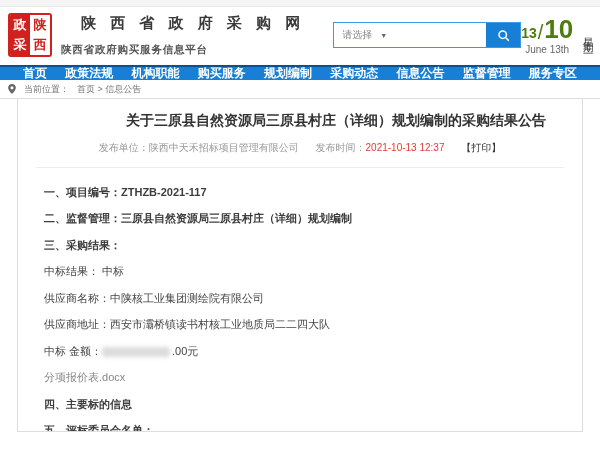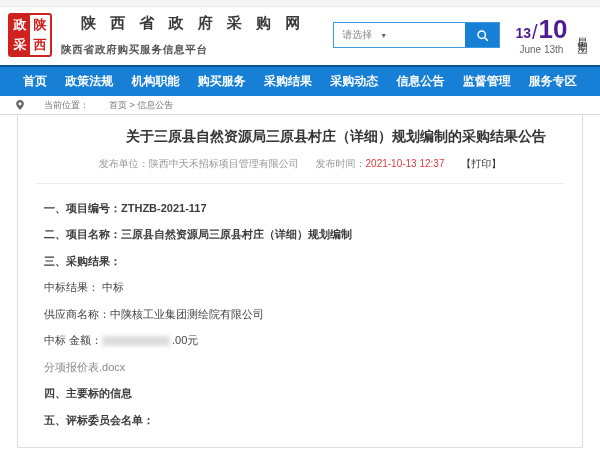--- a/index.html
+++ b/index.html
@@ -12,47 +12,47 @@
   .header { display:flex; align-items:center; height:58px; padding:4px 10px 6px 8px; background:#fff; }
   .logo { width:44px; height:44px; border:2px solid #cf221e; display:grid;
           grid-template-columns:1fr 1fr; grid-template-rows:1fr 1fr; flex:none; border-radius:3px; overflow:hidden;}
   .logo span { display:flex; align-items:center; justify-content:center; font-size:13px; font-weight:bold; }
   .logo .red-bg { background:#cf221e; color:#fff; }
   .logo .white-bg { background:#fff; color:#cf221e; }
   .titles { margin-left:9px; }
   .site-title { font-size:15px; font-weight:bold; color:#3a3a3a; letter-spacing:5px; white-space:nowrap;padding-left:20px; }
   .site-sub { font-size:10.5px; font-weight:bold; color:#555; letter-spacing:0.8px; margin-top:10px; white-space:nowrap; }
 
-  .searchbar { display:flex; align-items:stretch; height:26px; width:167px; margin-left:28px;
+  .searchbar { display:flex; align-items:stretch; height:26px; width:188px; margin-left:28px;
                border:1px solid #3e9ae0; background:#fff; flex:none; }
   .search-select { display:flex; align-items:center; gap:8px; padding:0 6px 0 8px;
                    font-size:10px; color:#888; cursor:pointer; white-space:nowrap; }
   .search-caret { font-size:7px; color:#666; }
   .search-input { flex:1; border:none; outline:none; font-size:10px; color:#333; min-width:10px;margin-top:28px; }
   .search-input::placeholder { color:#aaa; }
   .search-btn { width:34px; background:#1780d6; border:none; cursor:pointer;
                 display:flex; align-items:center; justify-content:center; }
 
   .datebox { margin-left:auto; display:flex; align-items:center; padding-right:2px; }
   .date-nums { text-align:center; }
-  .dn-line { color:#4c1d95; display:flex; align-items:flex-end; justify-content:center; line-height:1; }
+  .dn-line { color:#4d7c0f; display:flex; align-items:flex-end; justify-content:center; line-height:1; }
   .dn-day { font-size:14px; font-weight:bold; padding-bottom:2px; }
   .dn-slash { font-size:20px; font-weight:300; margin:0 1px; }
   .dn-month { font-size:26px; font-weight:bold; }
   .date-en { font-size:10px; color:#666; margin-top:2px; white-space:nowrap; }
   .weekday { writing-mode:vertical-rl; text-orientation:upright; font-size:10.5px; color:#333;
              letter-spacing:4px; margin-left:10px; line-height:1; }
 
   
-  .nav { height:31px; background:#1780d6; border-top:2px solid #0c518f;
+  .nav { height:15px; background:#1780d6; border-top:2px solid #0c518f;
          display:flex; align-items:center; justify-content:space-around; padding:0 14px; }
   .nav-item { color:#fff; font-size:12px; font-weight:bold; cursor:pointer; white-space:nowrap; }
 
   
-  .breadcrumb { display:flex; align-items:center; gap:20px; padding:4px 8px 4px 16px;
+  .breadcrumb { display:flex; align-items:center; gap:8px; padding:4px 8px 4px 8px;
                 font-size:9px; color:#777; border-bottom:1px solid #ddd; height:19px; }
 
   
   .card { margin:0 17px; border-left:1px solid #ddd; border-right:1px solid #ddd;
           border-bottom:1px solid #ddd; background:#fff; height:333px; overflow:hidden; }
   .article-title { text-align:right; font-size:14px; font-weight:bold; color:#333;
                    margin:12px 36px 10px; line-height:1.4; }
   .meta { text-align:center; font-size:10px; color:#999; margin-bottom:12px; }
   .meta .sep { display:inline-block; width:14px; }
   .meta .time { color:#e03b3b; }
@@ -109,21 +109,21 @@
     </div>
     <div class="weekday">星期三</div>
   </div>
 </div>
 
 <div class="nav">
   <span class="nav-item">首页</span>
   <span class="nav-item">政策法规</span>
   <span class="nav-item">机构职能</span>
   <span class="nav-item">购买服务</span>
-  <span class="nav-item">采购结果</span>
+  <span class="nav-item">规划编制</span>
   <span class="nav-item">采购动态</span>
   <span class="nav-item">信息公告</span>
   <span class="nav-item">监督管理</span>
   <span class="nav-item">服务专区</span>
 </div>
 
 <div class="breadcrumb">
   <svg width="8" height="10" viewBox="0 0 10 13">
     <path d="M5 0C2.2 0 0 2.2 0 5c0 3.5 5 8 5 8s5-4.5 5-8C10 2.2 7.8 0 5 0zm0 7A2 2 0 115 3a2 2 0 010 4z" fill="#666"></path>
   </svg>
@@ -137,24 +137,25 @@
   <div class="meta">
     <span>发布单位：</span><span>陕西中天禾招标项目管理有限公司</span><span class="sep"></span>
     <span>发布时间：</span><span class="time">2021-10-13 12:37</span><span class="sep"></span>
     <span class="print">【打印】</span>
   </div>
 
   <div class="divider"></div>
 
   <div class="body-text">
     <div class="line section">一、项目编号：ZTHZB-2021-117</div>
-    <div class="line section">二、项目名称：三原县自然资源局三原县村庄（详细）规划编制</div>
+    <div class="line section">二、监督管理：三原县自然资源局三原县村庄（详细）规划编制</div>
     <div class="line section">三、采购结果：</div>
     <div class="line sub">中标结果： 中标</div>
     <div class="line sub">供应商名称：中陕核工业集团测绘院有限公司</div>
+    <div class="line sub">供应商地址：西安市灞桥镇读书村核工业地质局二二四大队</div>
     <div class="line sub">
       <span>中标 金额：</span><span class="blur-box"></span><span>.00元</span>
     </div>
     <div class="line sub"><span class="attachment">分项报价表.docx</span></div>
     <div class="line section">四、主要标的信息</div>
     <div class="line section">五、评标委员会名单：</div>
   </div>
 
 </div>
 

